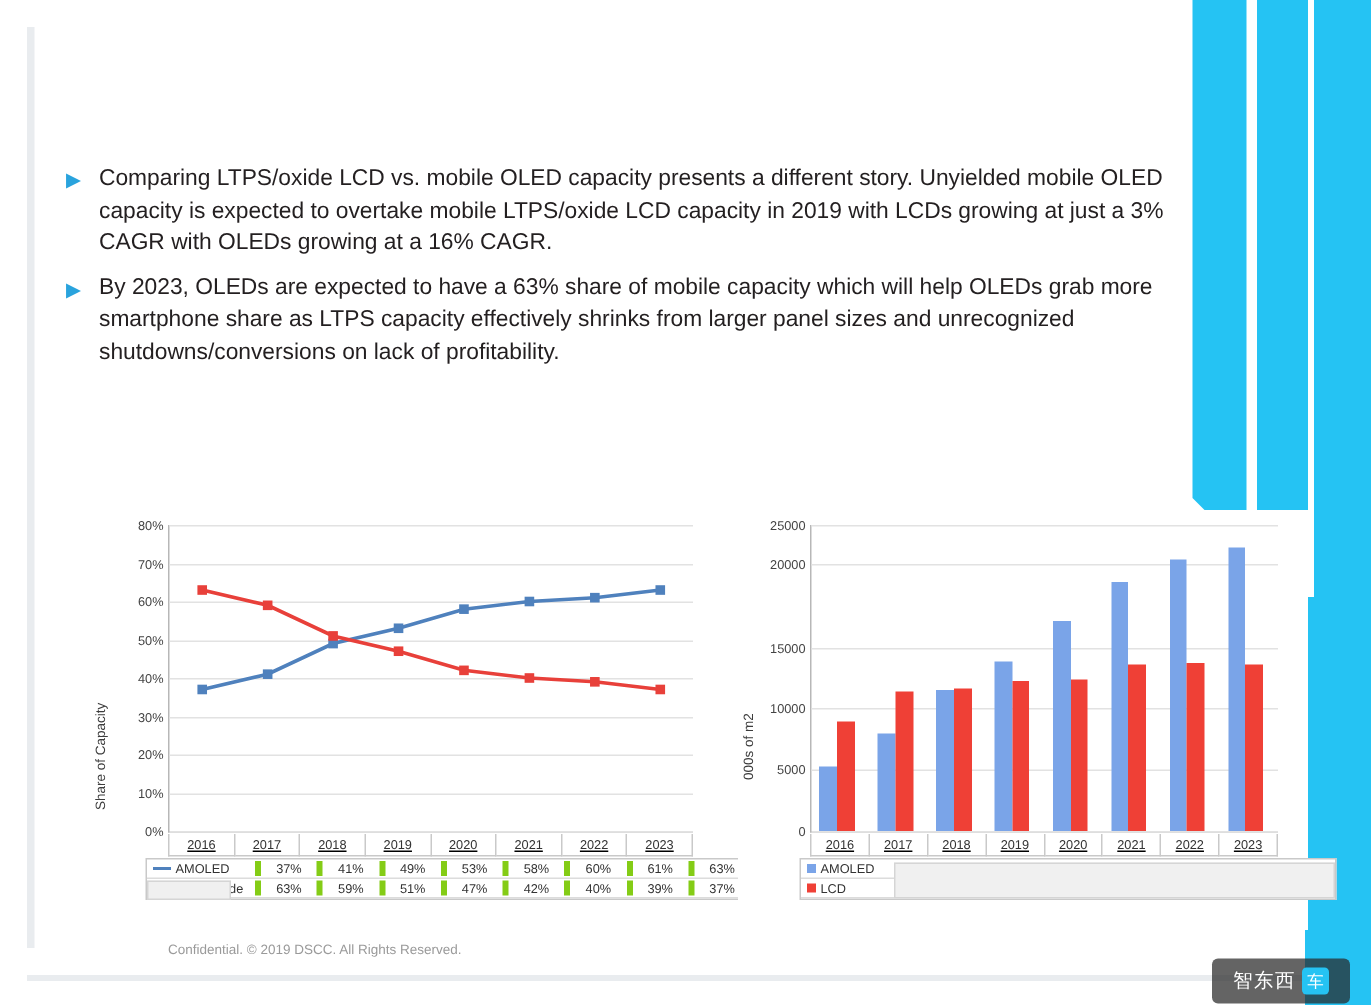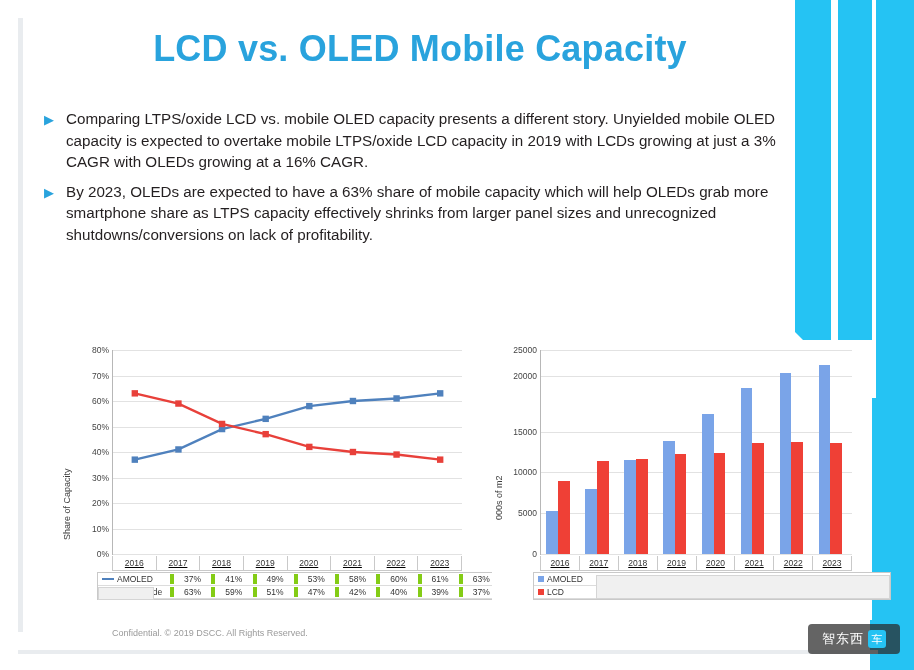--- a/index.html
+++ b/index.html
@@ -209,21 +209,21 @@
     position: absolute;
     bottom: 0;
   }
   .bar.amoled { background: #7aa4e8; }
   .bar.lcd    { background: #ef4036; }
 
   
   .watermark {
     position: absolute;
     right: 14px;
-    bottom: 16px;
+    bottom: 1px;
     width: 92px;
     height: 30px;
     background: rgba(40,40,40,0.72);
     border-radius: 4px;
     display: flex;
     align-items: center;
     justify-content: center;
     gap: 4px;
   }
   .watermark .wm-text {
@@ -250,21 +250,20 @@
 
   <div class="band band-a"></div>
   <div class="band band-b"></div>
   <div class="band band-c"></div>
   <div class="band-diag"></div>
   <div class="band-lower"></div>
 
   <div class="left-rail"></div>
   <div class="bottom-rail"></div>
 
-  <div class="title">LCD vs. OLED Mobile Capacity</div>
 
   <div class="bullets">
     <div class="bullet">
       <span class="bullet-marker">▶</span>
       <span class="bullet-text">Comparing LTPS/oxide LCD vs. mobile OLED capacity presents a different story. Unyielded mobile OLED capacity is expected to overtake mobile LTPS/oxide LCD capacity in 2019 with LCDs growing at just a 3% CAGR with OLEDs growing at a 16% CAGR.</span>
     </div>
     <div class="bullet">
       <span class="bullet-marker">▶</span>
       <span class="bullet-text">By 2023, OLEDs are expected to have a 63% share of mobile capacity which will help OLEDs grab more smartphone share as LTPS capacity effectively shrinks from larger panel sizes and unrecognized shutdowns/conversions on lack of profitability.</span>
     </div>

